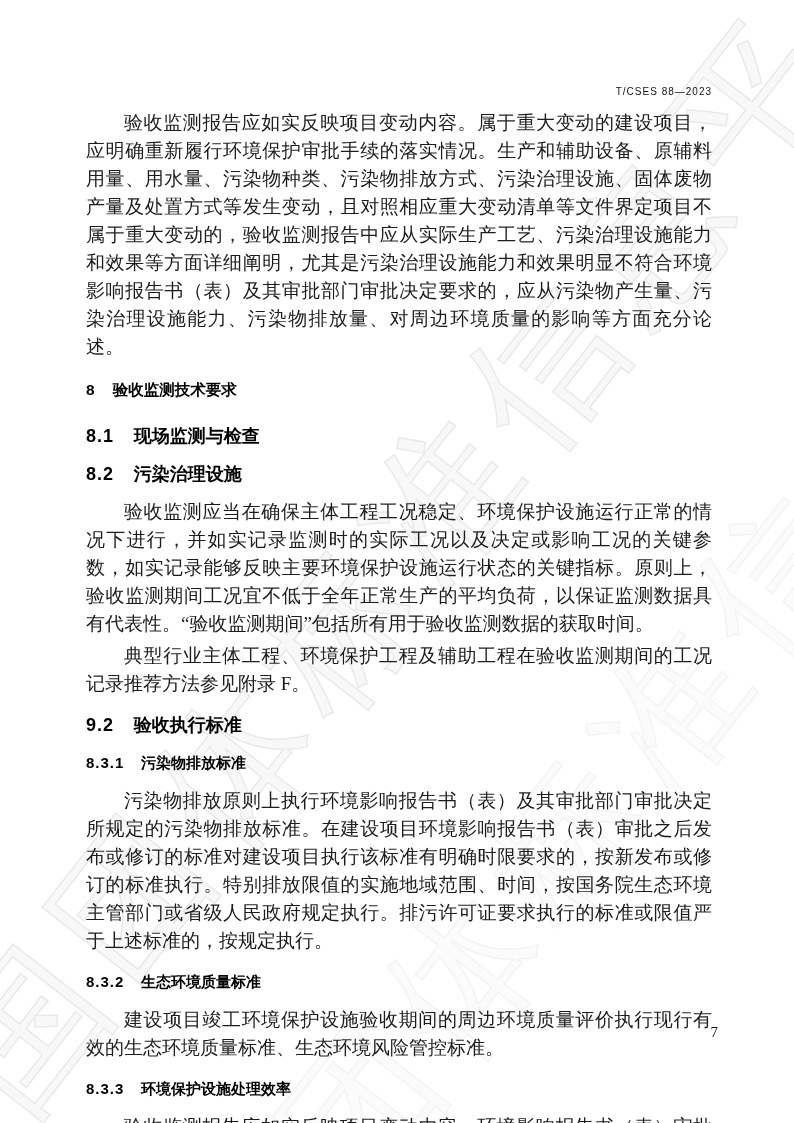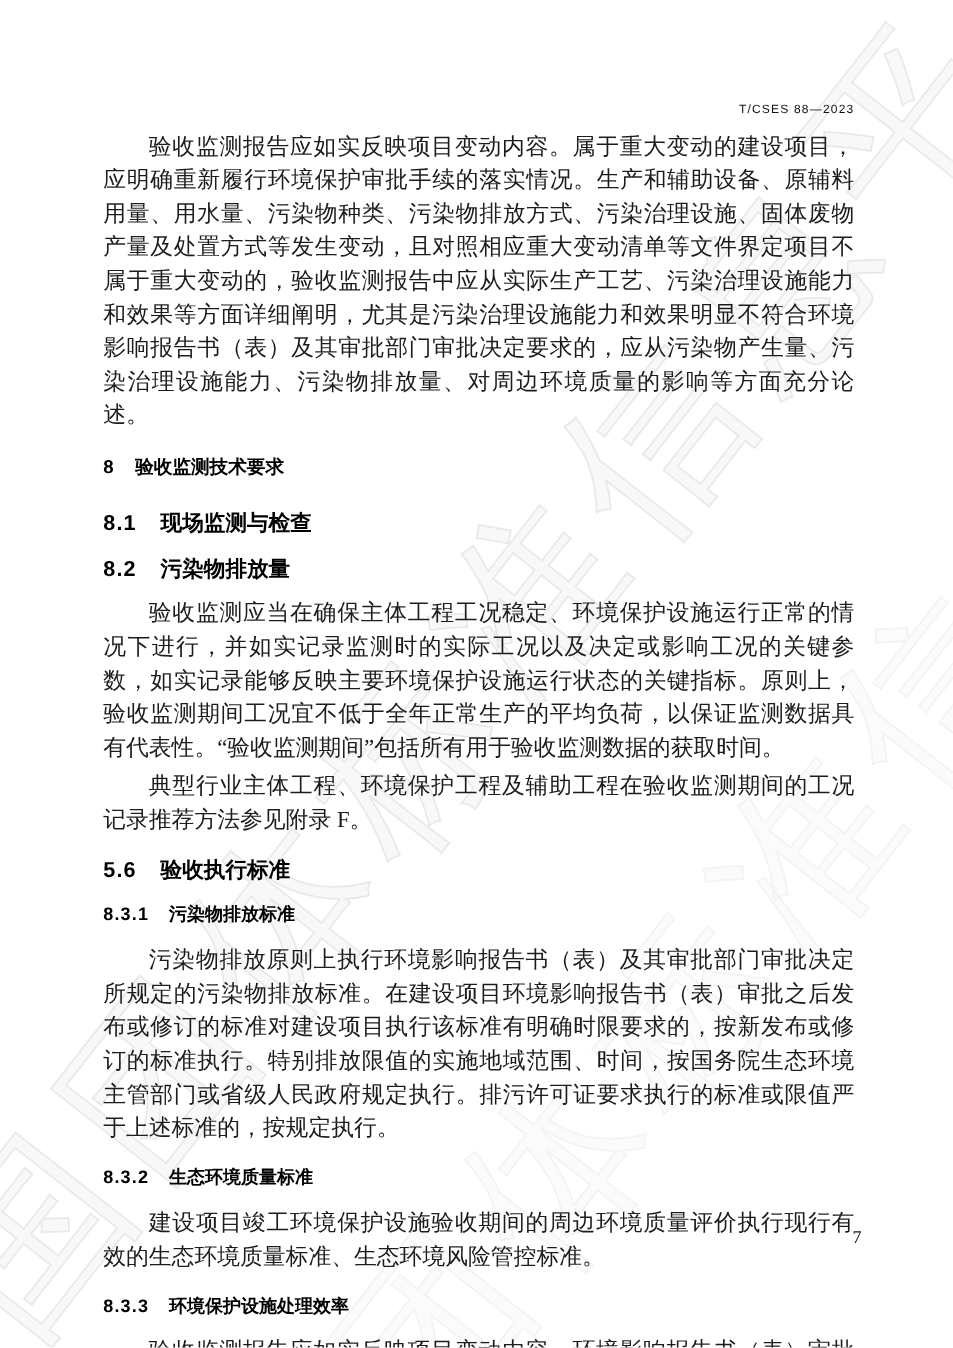--- a/index.html
+++ b/index.html
@@ -100,28 +100,28 @@
     <div class="heading h-main">
       <span class="h-num">8</span><span>验收监测技术要求</span>
     </div>
 
     <div class="heading h-sub">
       <span class="h-num">8.1</span><span>现场监测与检查</span>
     </div>
 
 
     <div class="heading h-sub">
-      <span class="h-num">8.2</span><span>污染物排放量</span>
+      <span class="h-num">8.2</span><span>污染治理设施</span>
     </div>
 
     <p class="para">验收监测应当在确保主体工程工况稳定、环境保护设施运行正常的情况下进行，并如实记录监测时的实际工况以及决定或影响工况的关键参数，如实记录能够反映主要环境保护设施运行状态的关键指标。原则上，验收监测期间工况宜不低于全年正常生产的平均负荷，以保证监测数据具有代表性。“验收监测期间”包括所有用于验收监测数据的获取时间。</p>
     <p class="para">典型行业主体工程、环境保护工程及辅助工程在验收监测期间的工况记录推荐方法参见附录 F。</p>
 
     <div class="heading h-sub">
-      <span class="h-num">5.6</span><span>验收执行标准</span>
+      <span class="h-num">9.2</span><span>验收执行标准</span>
     </div>
 
     <div class="heading h-sub3">
       <span class="h-num">8.3.1</span><span>污染物排放标准</span>
     </div>
 
     <p class="para">污染物排放原则上执行环境影响报告书（表）及其审批部门审批决定所规定的污染物排放标准。在建设项目环境影响报告书（表）审批之后发布或修订的标准对建设项目执行该标准有明确时限要求的，按新发布或修订的标准执行。特别排放限值的实施地域范围、时间，按国务院生态环境主管部门或省级人民政府规定执行。排污许可证要求执行的标准或限值严于上述标准的，按规定执行。</p>
 
     <div class="heading h-sub3">
       <span class="h-num">8.3.2</span><span>生态环境质量标准</span>

